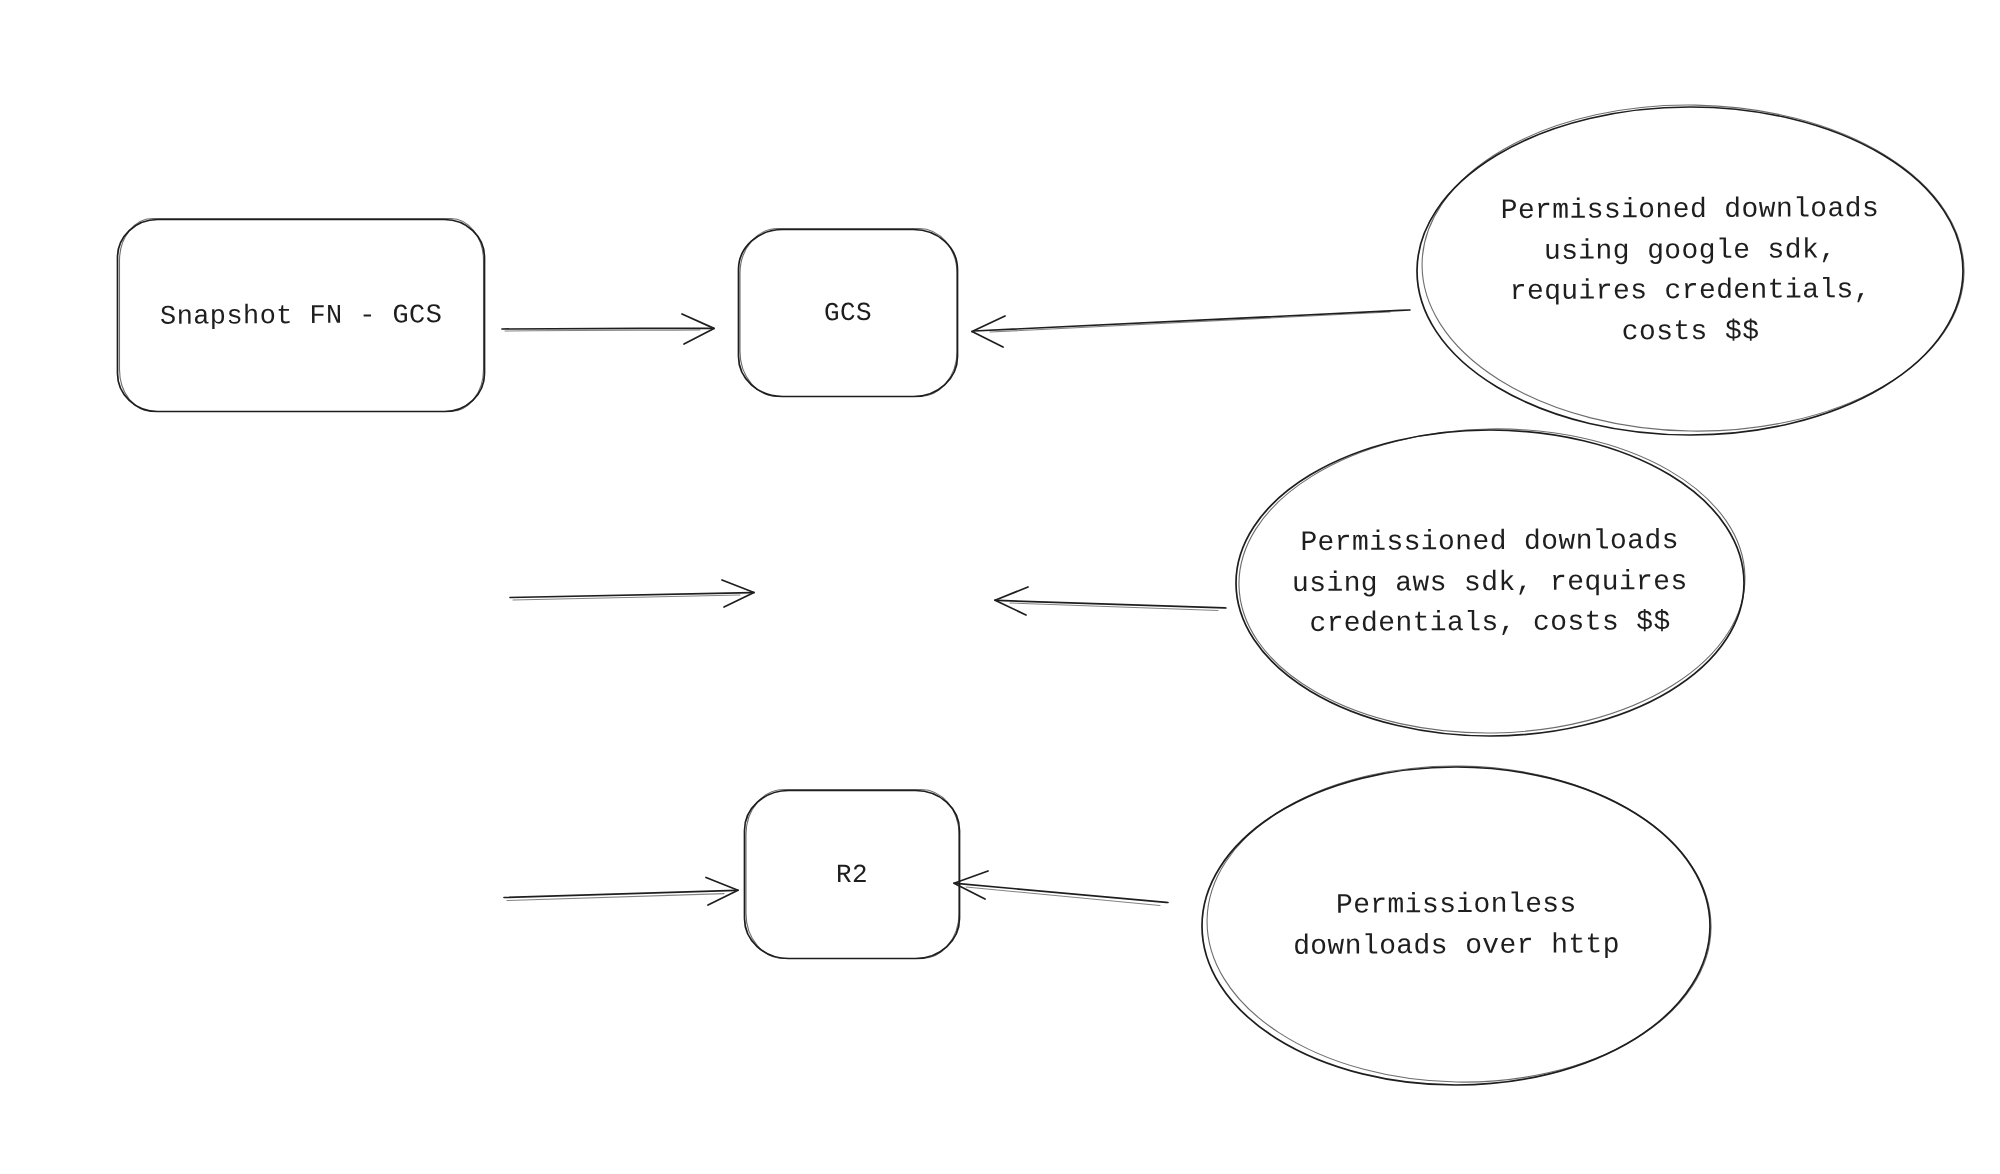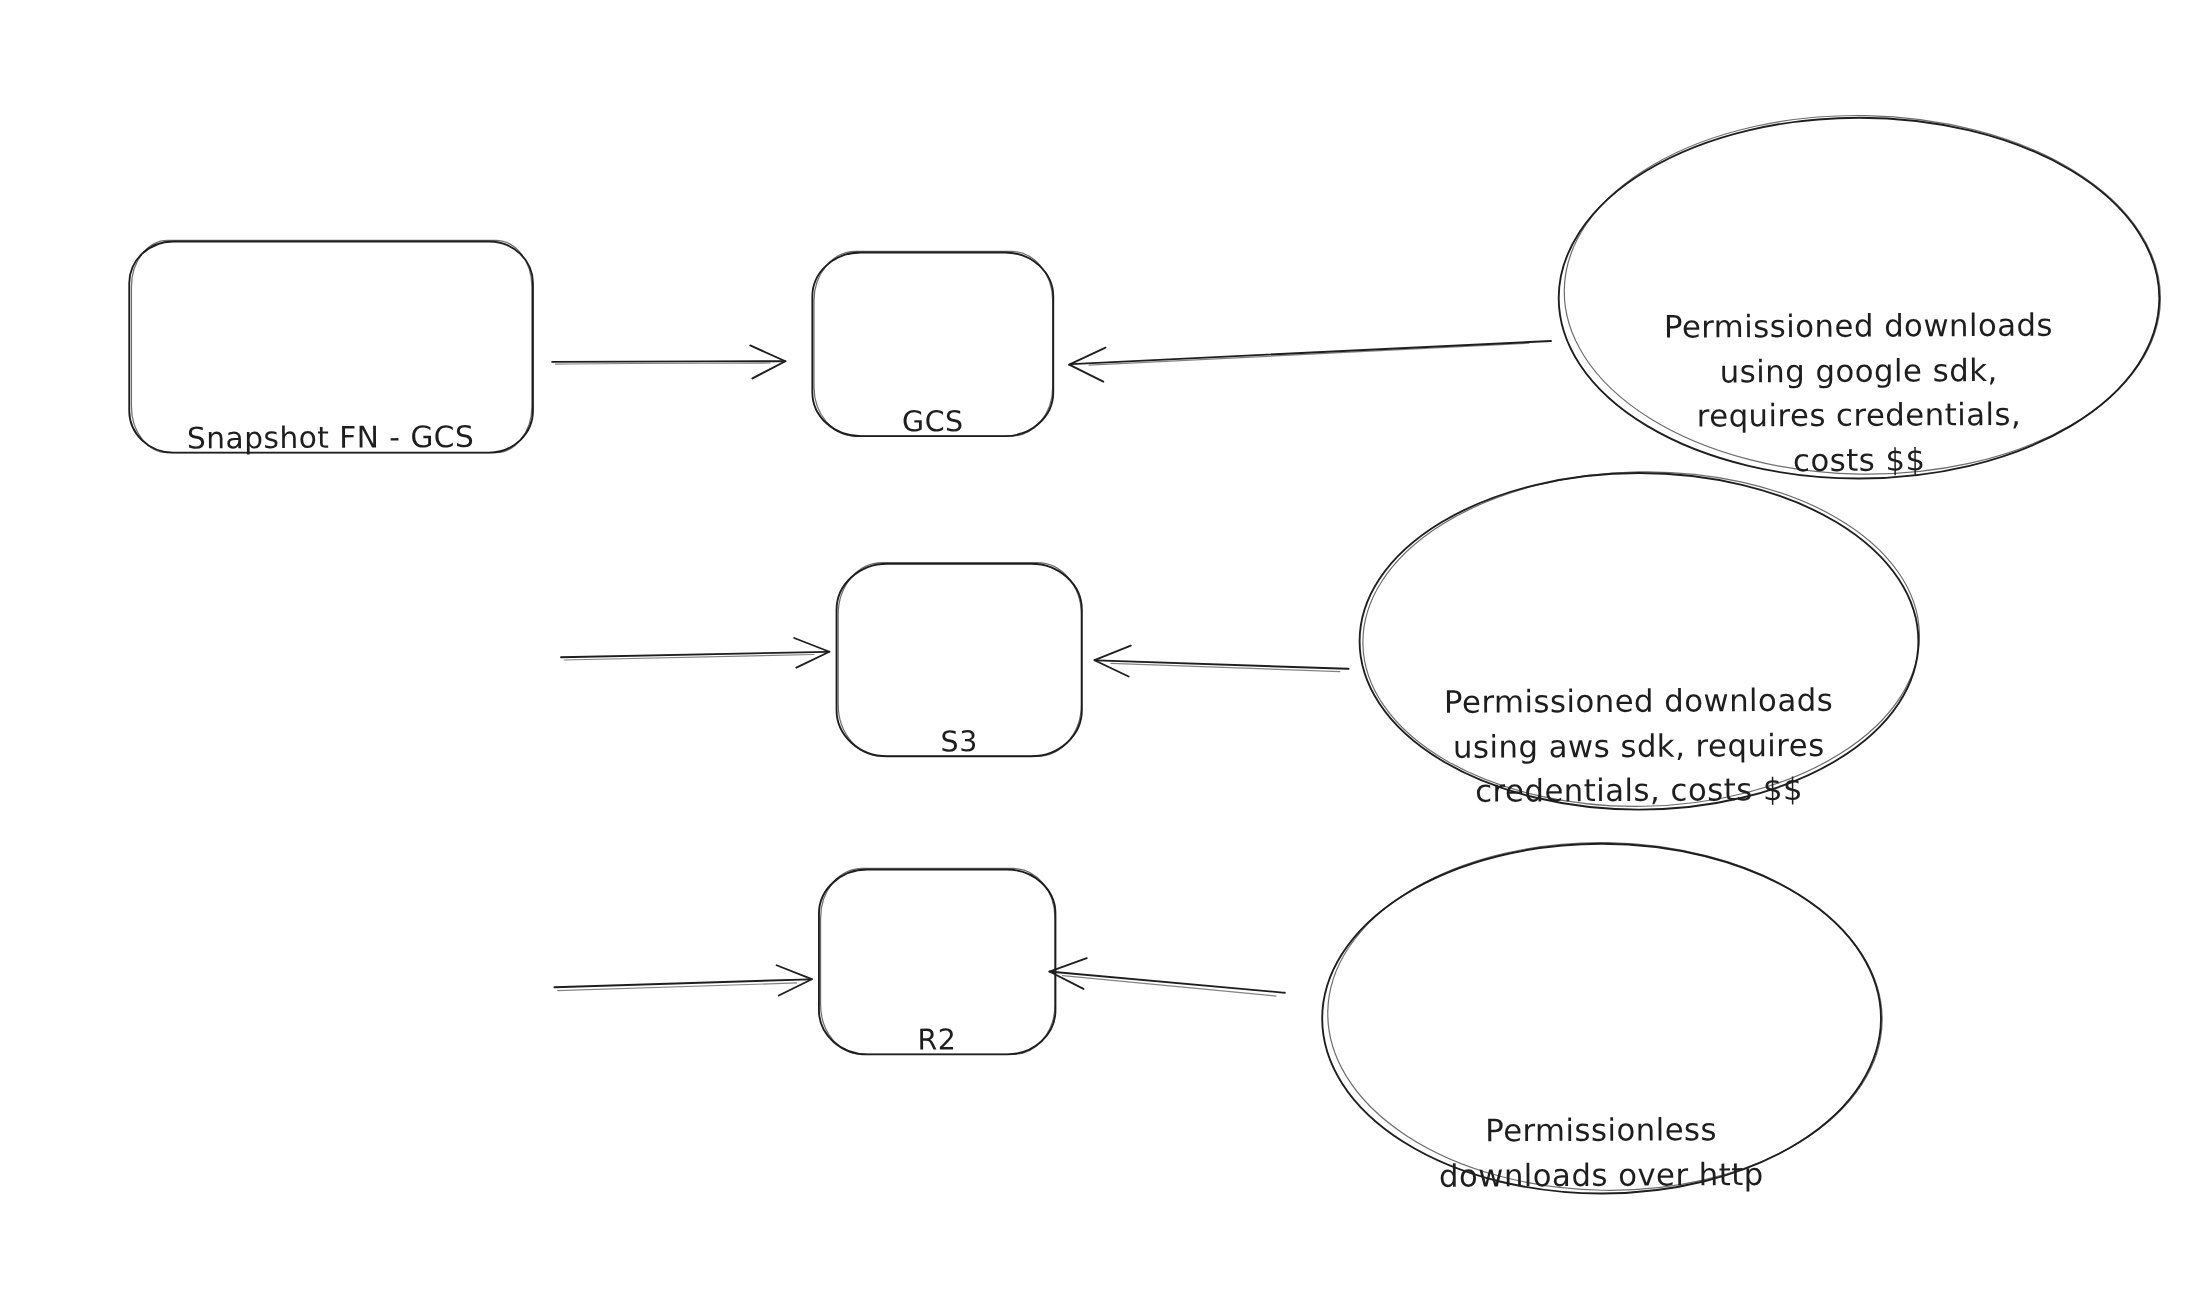--- a/index.html
+++ b/index.html
@@ -8,22 +8,23 @@
     width: 2000px;
     height: 1174px;
     background: #ffffff;
     overflow: hidden;
     font-family: "DejaVu Sans", sans-serif;
     color: #1e1e1e;
   }
   .node {
     position: absolute;
     display: flex;
-    align-items: flex-end;
+    align-items: center;
     justify-content: center;
+    font-family: Liberation Mono, monospace;
   }
   .node svg.shape {
     position: absolute;
     inset: 0;
     width: 100%;
     height: 100%;
     overflow: visible;
   }
   .shape rect, .shape ellipse {
     fill: none;
@@ -90,27 +91,20 @@
       <ellipse cx="277" cy="168" rx="273" ry="164"></ellipse>
       <ellipse class="ghost" cx="280" cy="165" rx="271" ry="163" transform="rotate(1 277 168)"></ellipse>
     </svg>
     <span class="label note-label">Permissioned downloads
 using google sdk,
 requires credentials,
 costs $$</span>
   </div>
 
 
-  <div class="node" style="left:758px; top:510px; width:228px; height:180px;">
-    <svg class="shape" viewBox="0 0 228 180" preserveAspectRatio="none">
-      <rect x="2.5" y="2.5" width="223" height="175" rx="46" ry="42"></rect>
-      <rect class="ghost" x="4" y="1.5" width="221" height="176" rx="40" ry="47"></rect>
-    </svg>
-    <span class="label small-label">S3</span>
-  </div>
 
   <div class="node" style="left:1232px; top:426px; width:516px; height:314px;">
     <svg class="shape" viewBox="0 0 516 314" preserveAspectRatio="none">
       <ellipse cx="258" cy="157" rx="254" ry="153"></ellipse>
       <ellipse class="ghost" cx="260" cy="155" rx="253" ry="152" transform="rotate(-1 258 157)"></ellipse>
     </svg>
     <span class="label note-label">Permissioned downloads
 using aws sdk, requires
 credentials, costs $$</span>
   </div>

